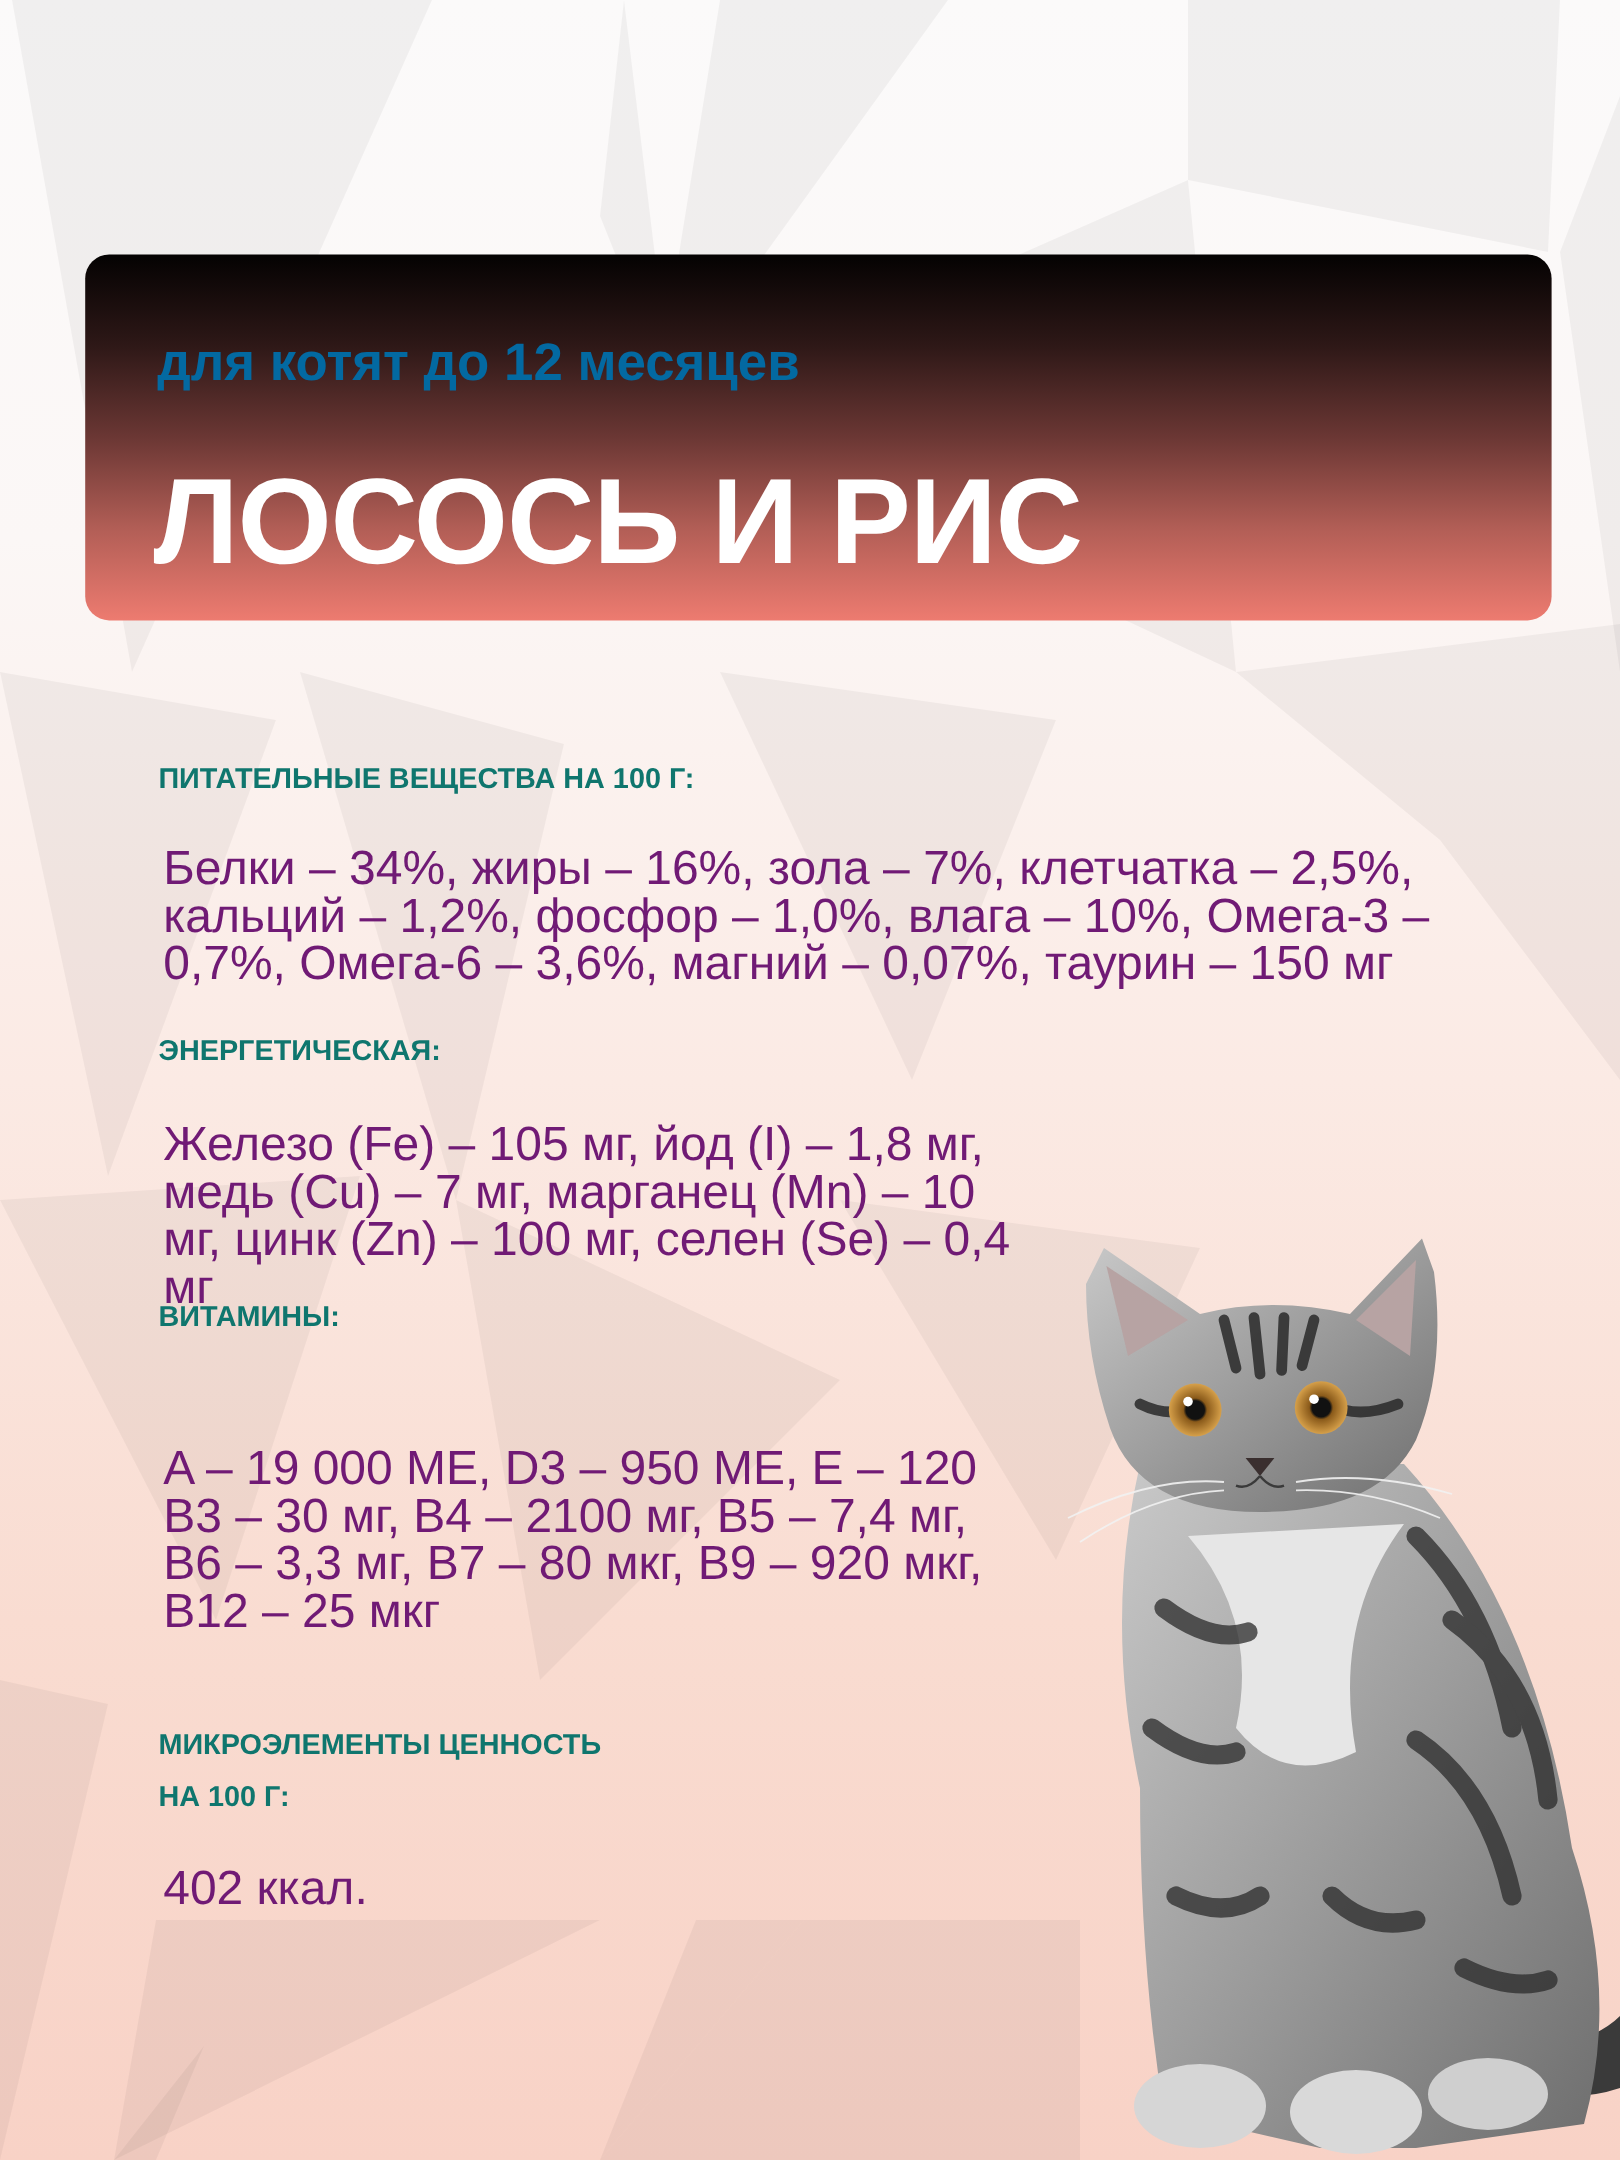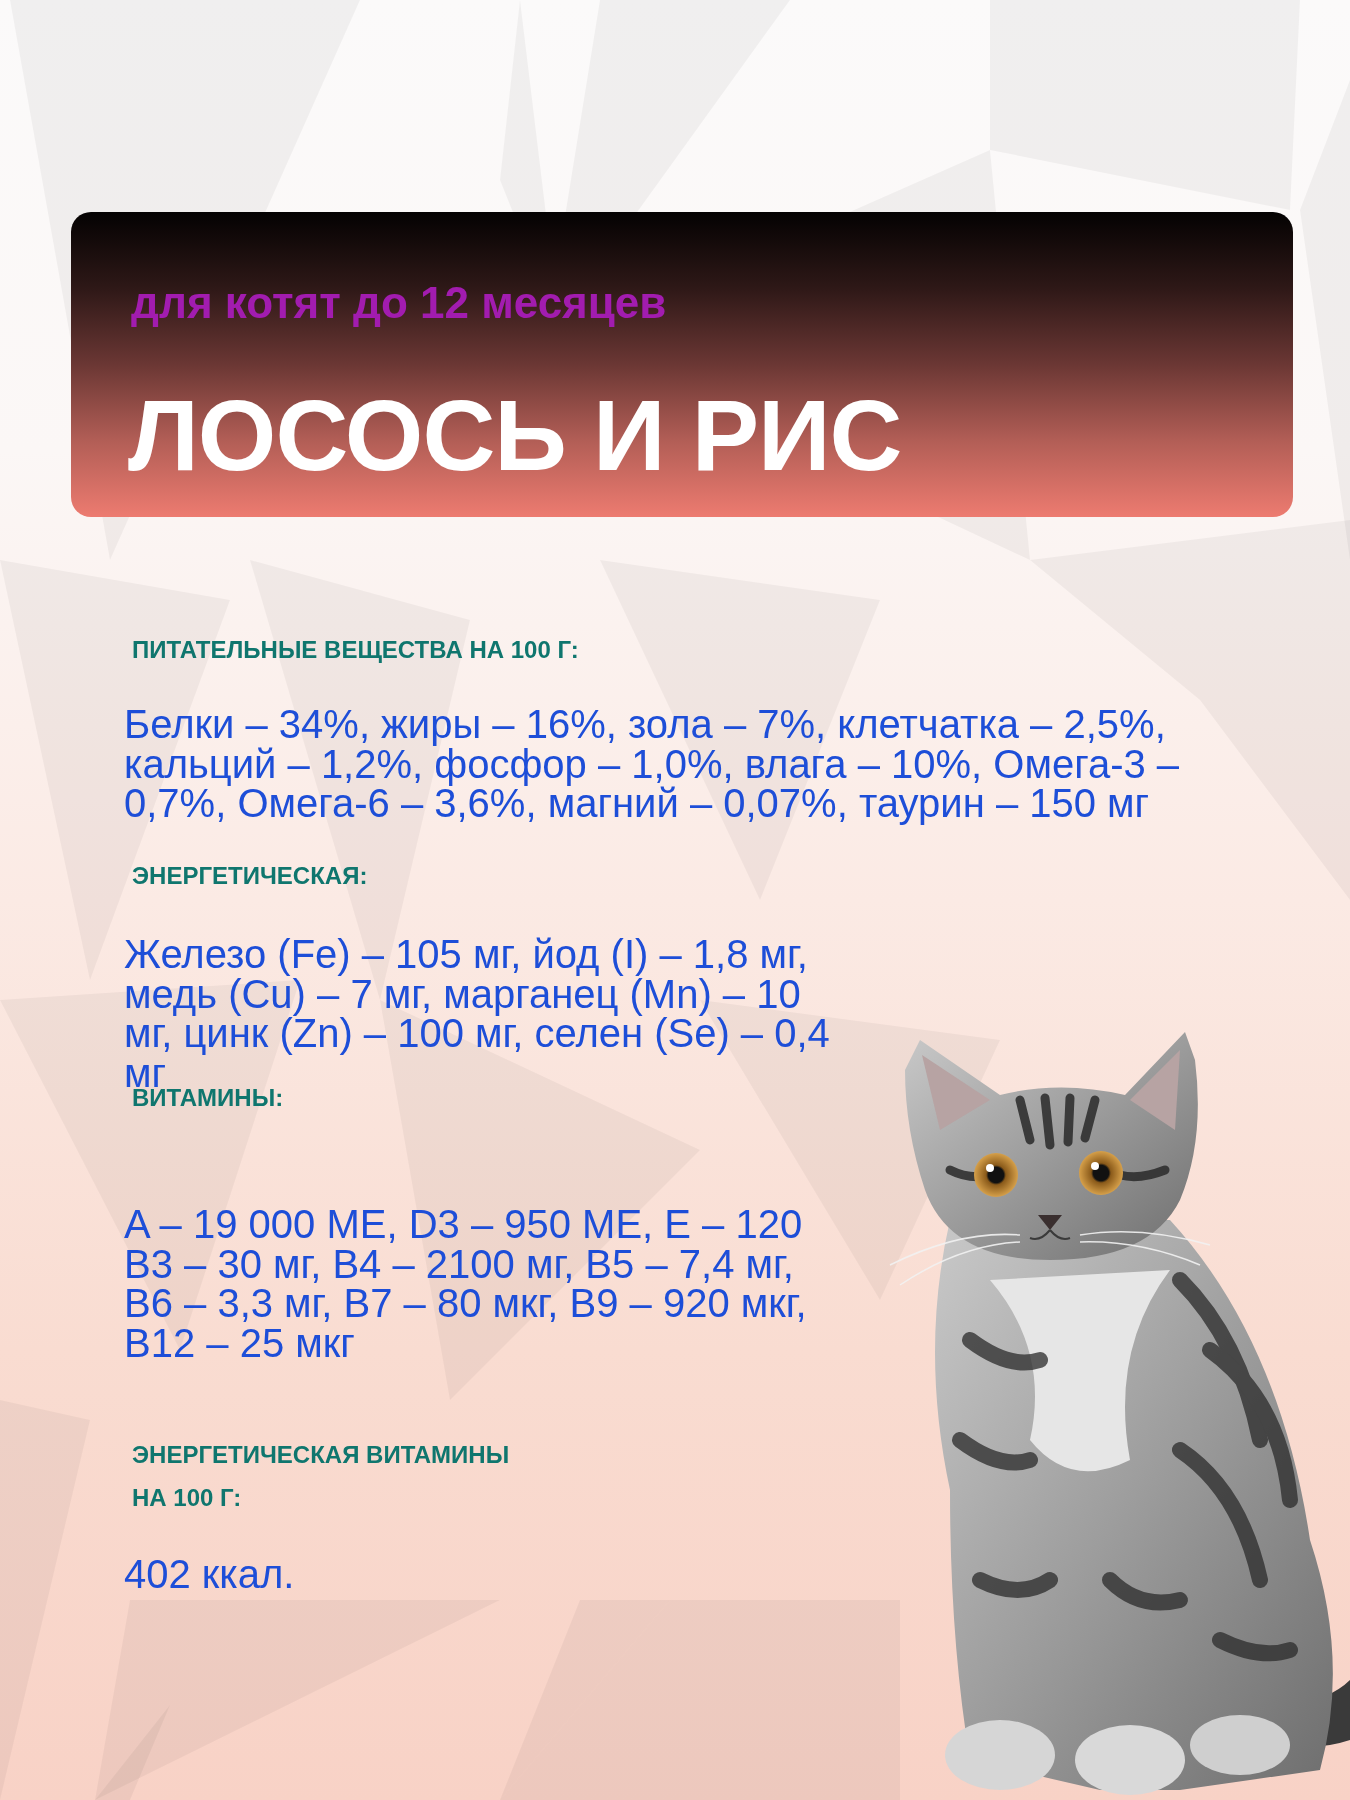--- a/index.html
+++ b/index.html
@@ -9,34 +9,34 @@
     background: linear-gradient(180deg, #fbfafa 0%, #fbf7f6 25%, #fbeae4 50%, #f9dcd1 75%, #f8d2c6 100%);
   }
   .bg { position: absolute; left: 0; top: 0; width: 1350px; height: 1800px; }
   .header-card {
     position: absolute; left: 71px; top: 212px; width: 1222px; height: 305px;
     border-radius: 20px;
     background: linear-gradient(180deg, #040202 0%, #2e1817 25%, #6b3734 50%, #b25e56 75%, #ed7b70 100%);
   }
   .subtitle {
     position: absolute; left: 131px; top: 278px;
-    color: #a21caf; font-weight: 700; font-size: 44px; line-height: 50px; letter-spacing: 0px;
+    color: #0369a1; font-weight: 700; font-size: 44px; line-height: 50px; letter-spacing: 0px;
     white-space: nowrap;
   }
   .title {
     position: absolute; left: 128px; top: 380px;
     color: #ffffff; font-weight: 700; font-size: 101px; line-height: 110px; letter-spacing: -1px;
     white-space: nowrap;
   }
   .section-heading {
     position: absolute; left: 132px; color: #0f766e; font-weight: 700;
     font-size: 24px; line-height: 43px; white-space: nowrap;
   }
   .section-body {
-    position: absolute; left: 124px; color: #1d4ed8; font-weight: 400;
+    position: absolute; left: 136px; color: #701a75; font-weight: 400;
     font-size: 40px; line-height: 39.5px;
   }
   .section-body .line { display: block; white-space: nowrap; }
   .cat { position: absolute; left: 880px; top: 1020px; width: 470px; height: 780px; }
 </style>
 </head>
 <body>
 
 <svg class="bg" viewBox="0 0 1350 1800" preserveAspectRatio="none">
   <g fill="#000" fill-opacity="0.045">
@@ -88,21 +88,21 @@
   <span class="line">ВИТАМИНЫ:</span>
 </div>
 <div class="section-body" style="top:1205px">
   <span class="line">A – 19 000 МЕ, D3 – 950 МЕ, E – 120</span>
   <span class="line">B3 – 30 мг, B4 – 2100 мг, B5 – 7,4 мг,</span>
   <span class="line">B6 – 3,3 мг, B7 – 80 мкг, B9 – 920 мкг,</span>
   <span class="line">B12 – 25 мкг</span>
 </div>
 
 <div class="section-heading" style="top:1433px">
-  <span class="line" style="display:block">ЭНЕРГЕТИЧЕСКАЯ ВИТАМИНЫ</span>
+  <span class="line" style="display:block">МИКРОЭЛЕМЕНТЫ ЦЕННОСТЬ</span>
   <span class="line" style="display:block">НА 100 Г:</span>
 </div>
 <div class="section-body" style="top:1555px">
   <span class="line">402 ккал.</span>
 </div>
 
 <svg class="cat" viewBox="0 0 470 780">
   <defs>
     <linearGradient id="fur" x1="0" y1="0" x2="1" y2="1">
       <stop offset="0" stop-color="#c9c9c9"></stop>

